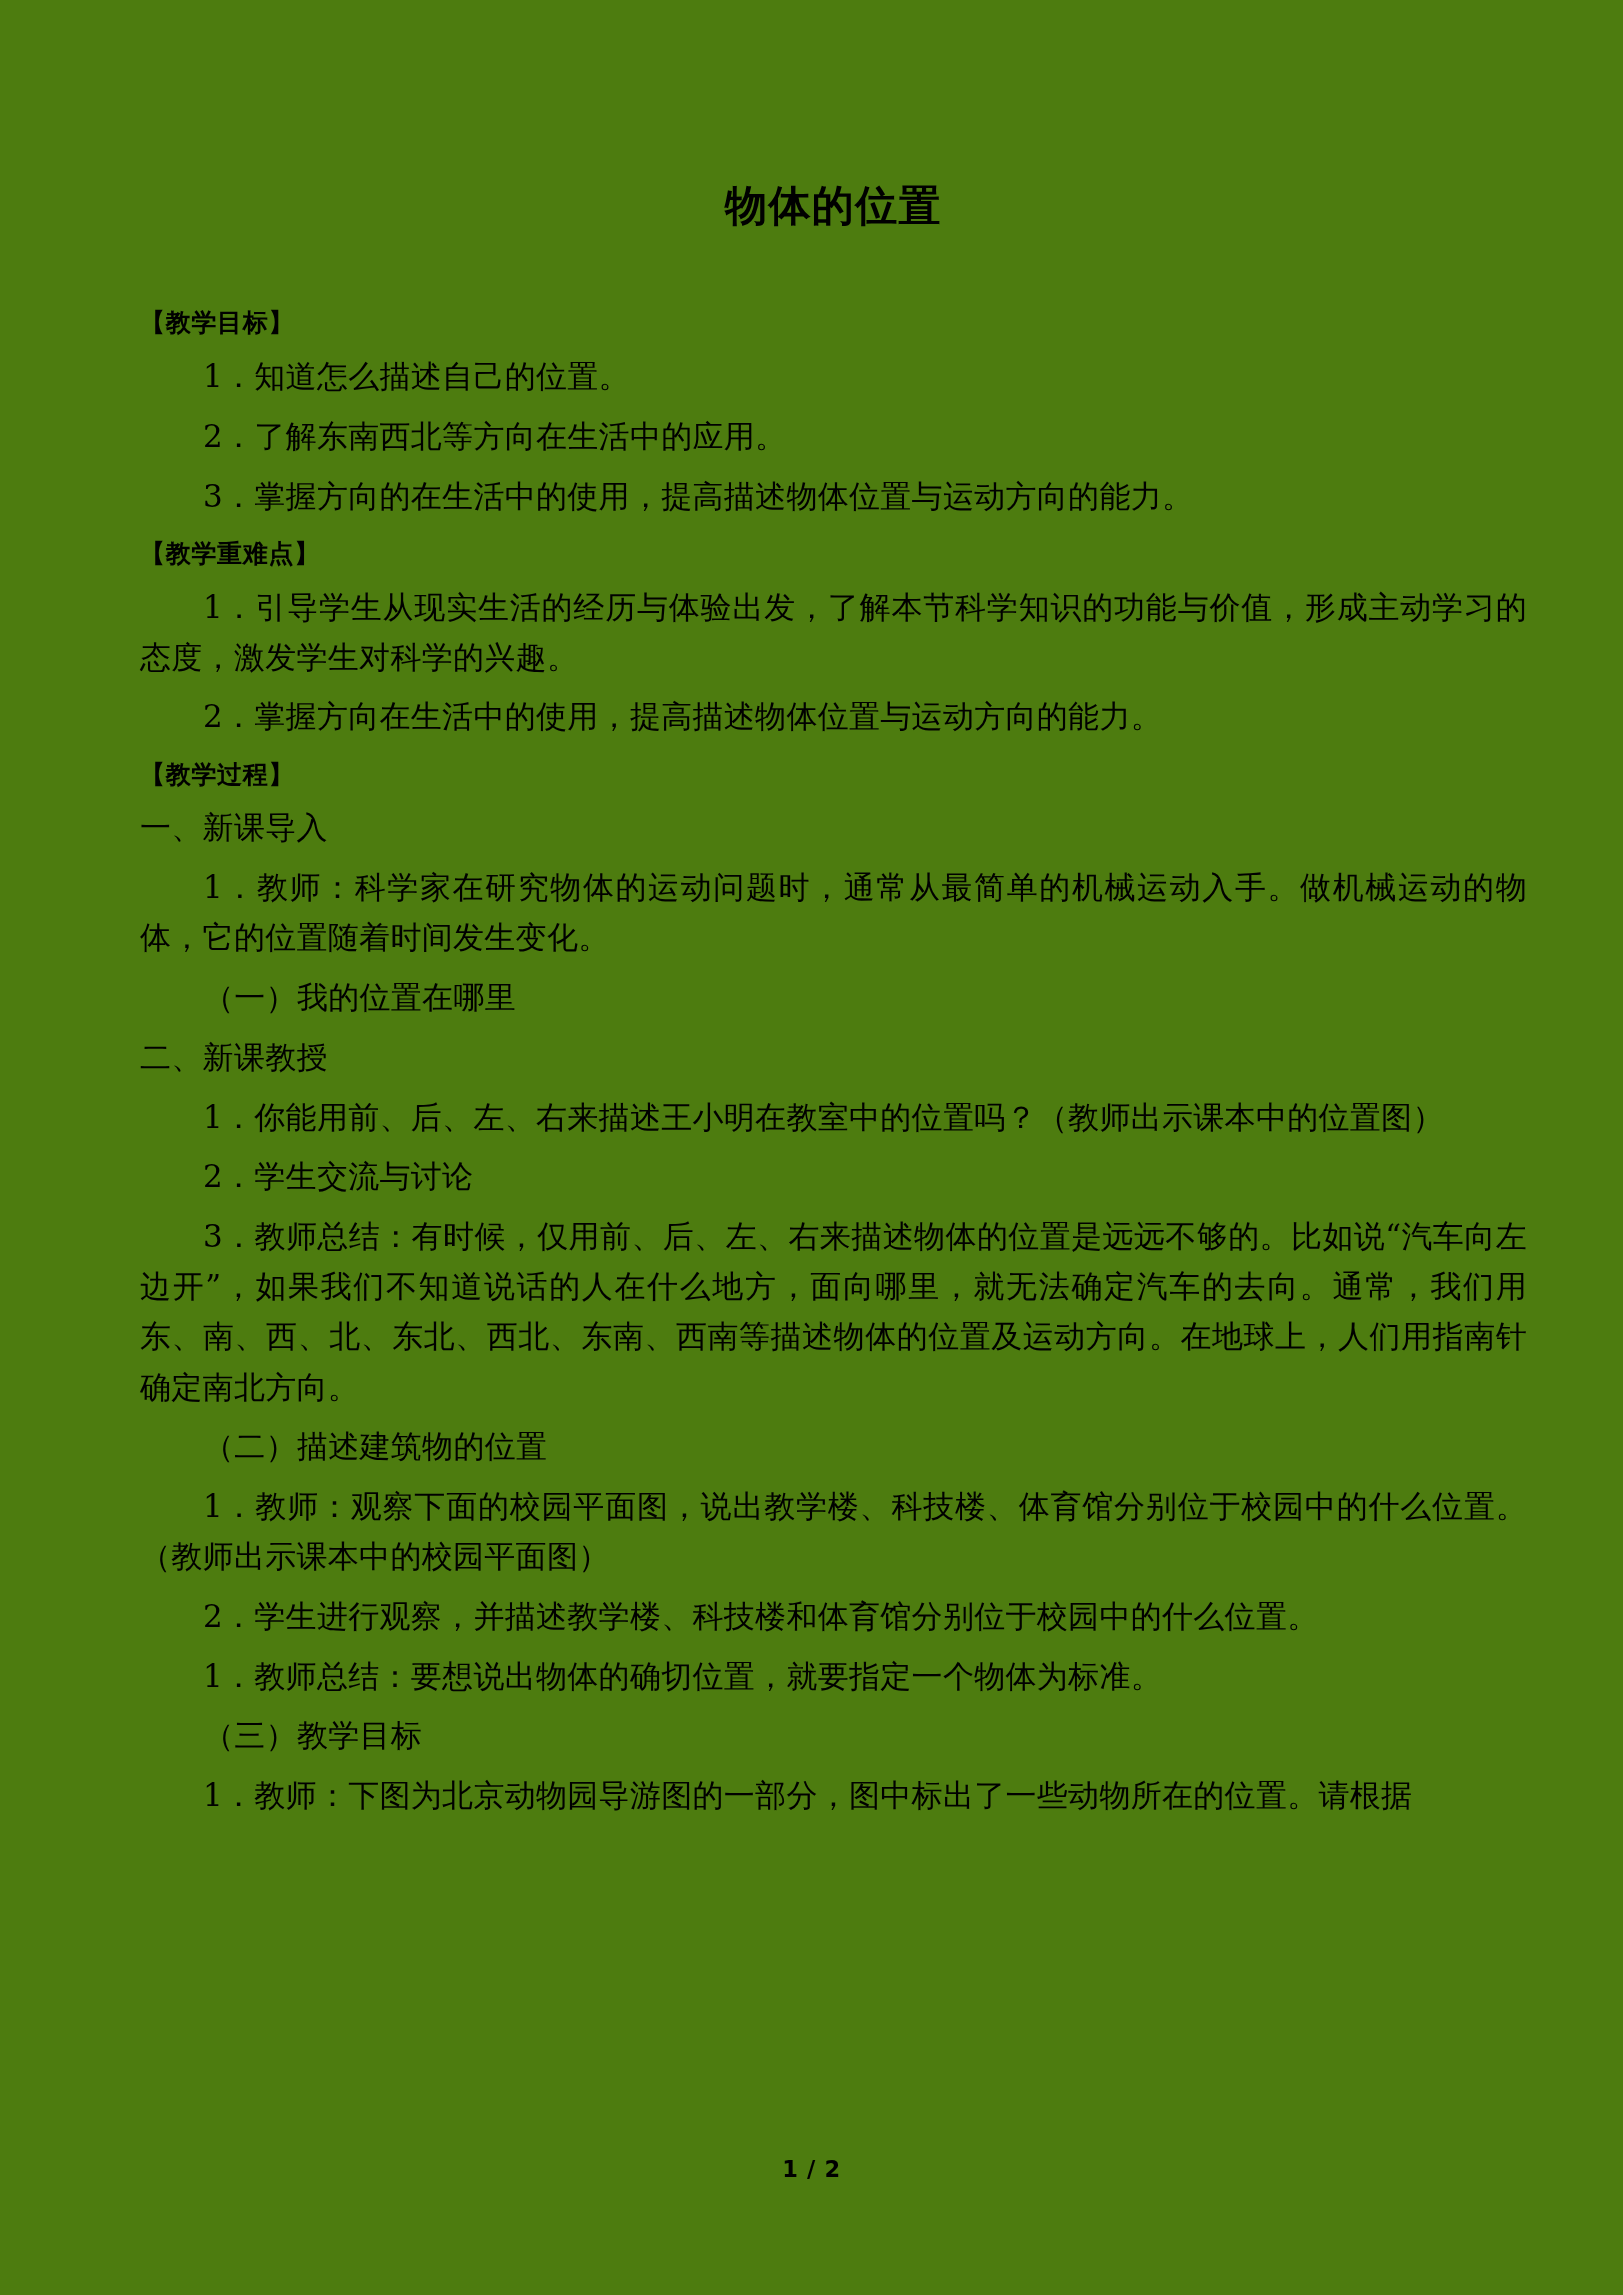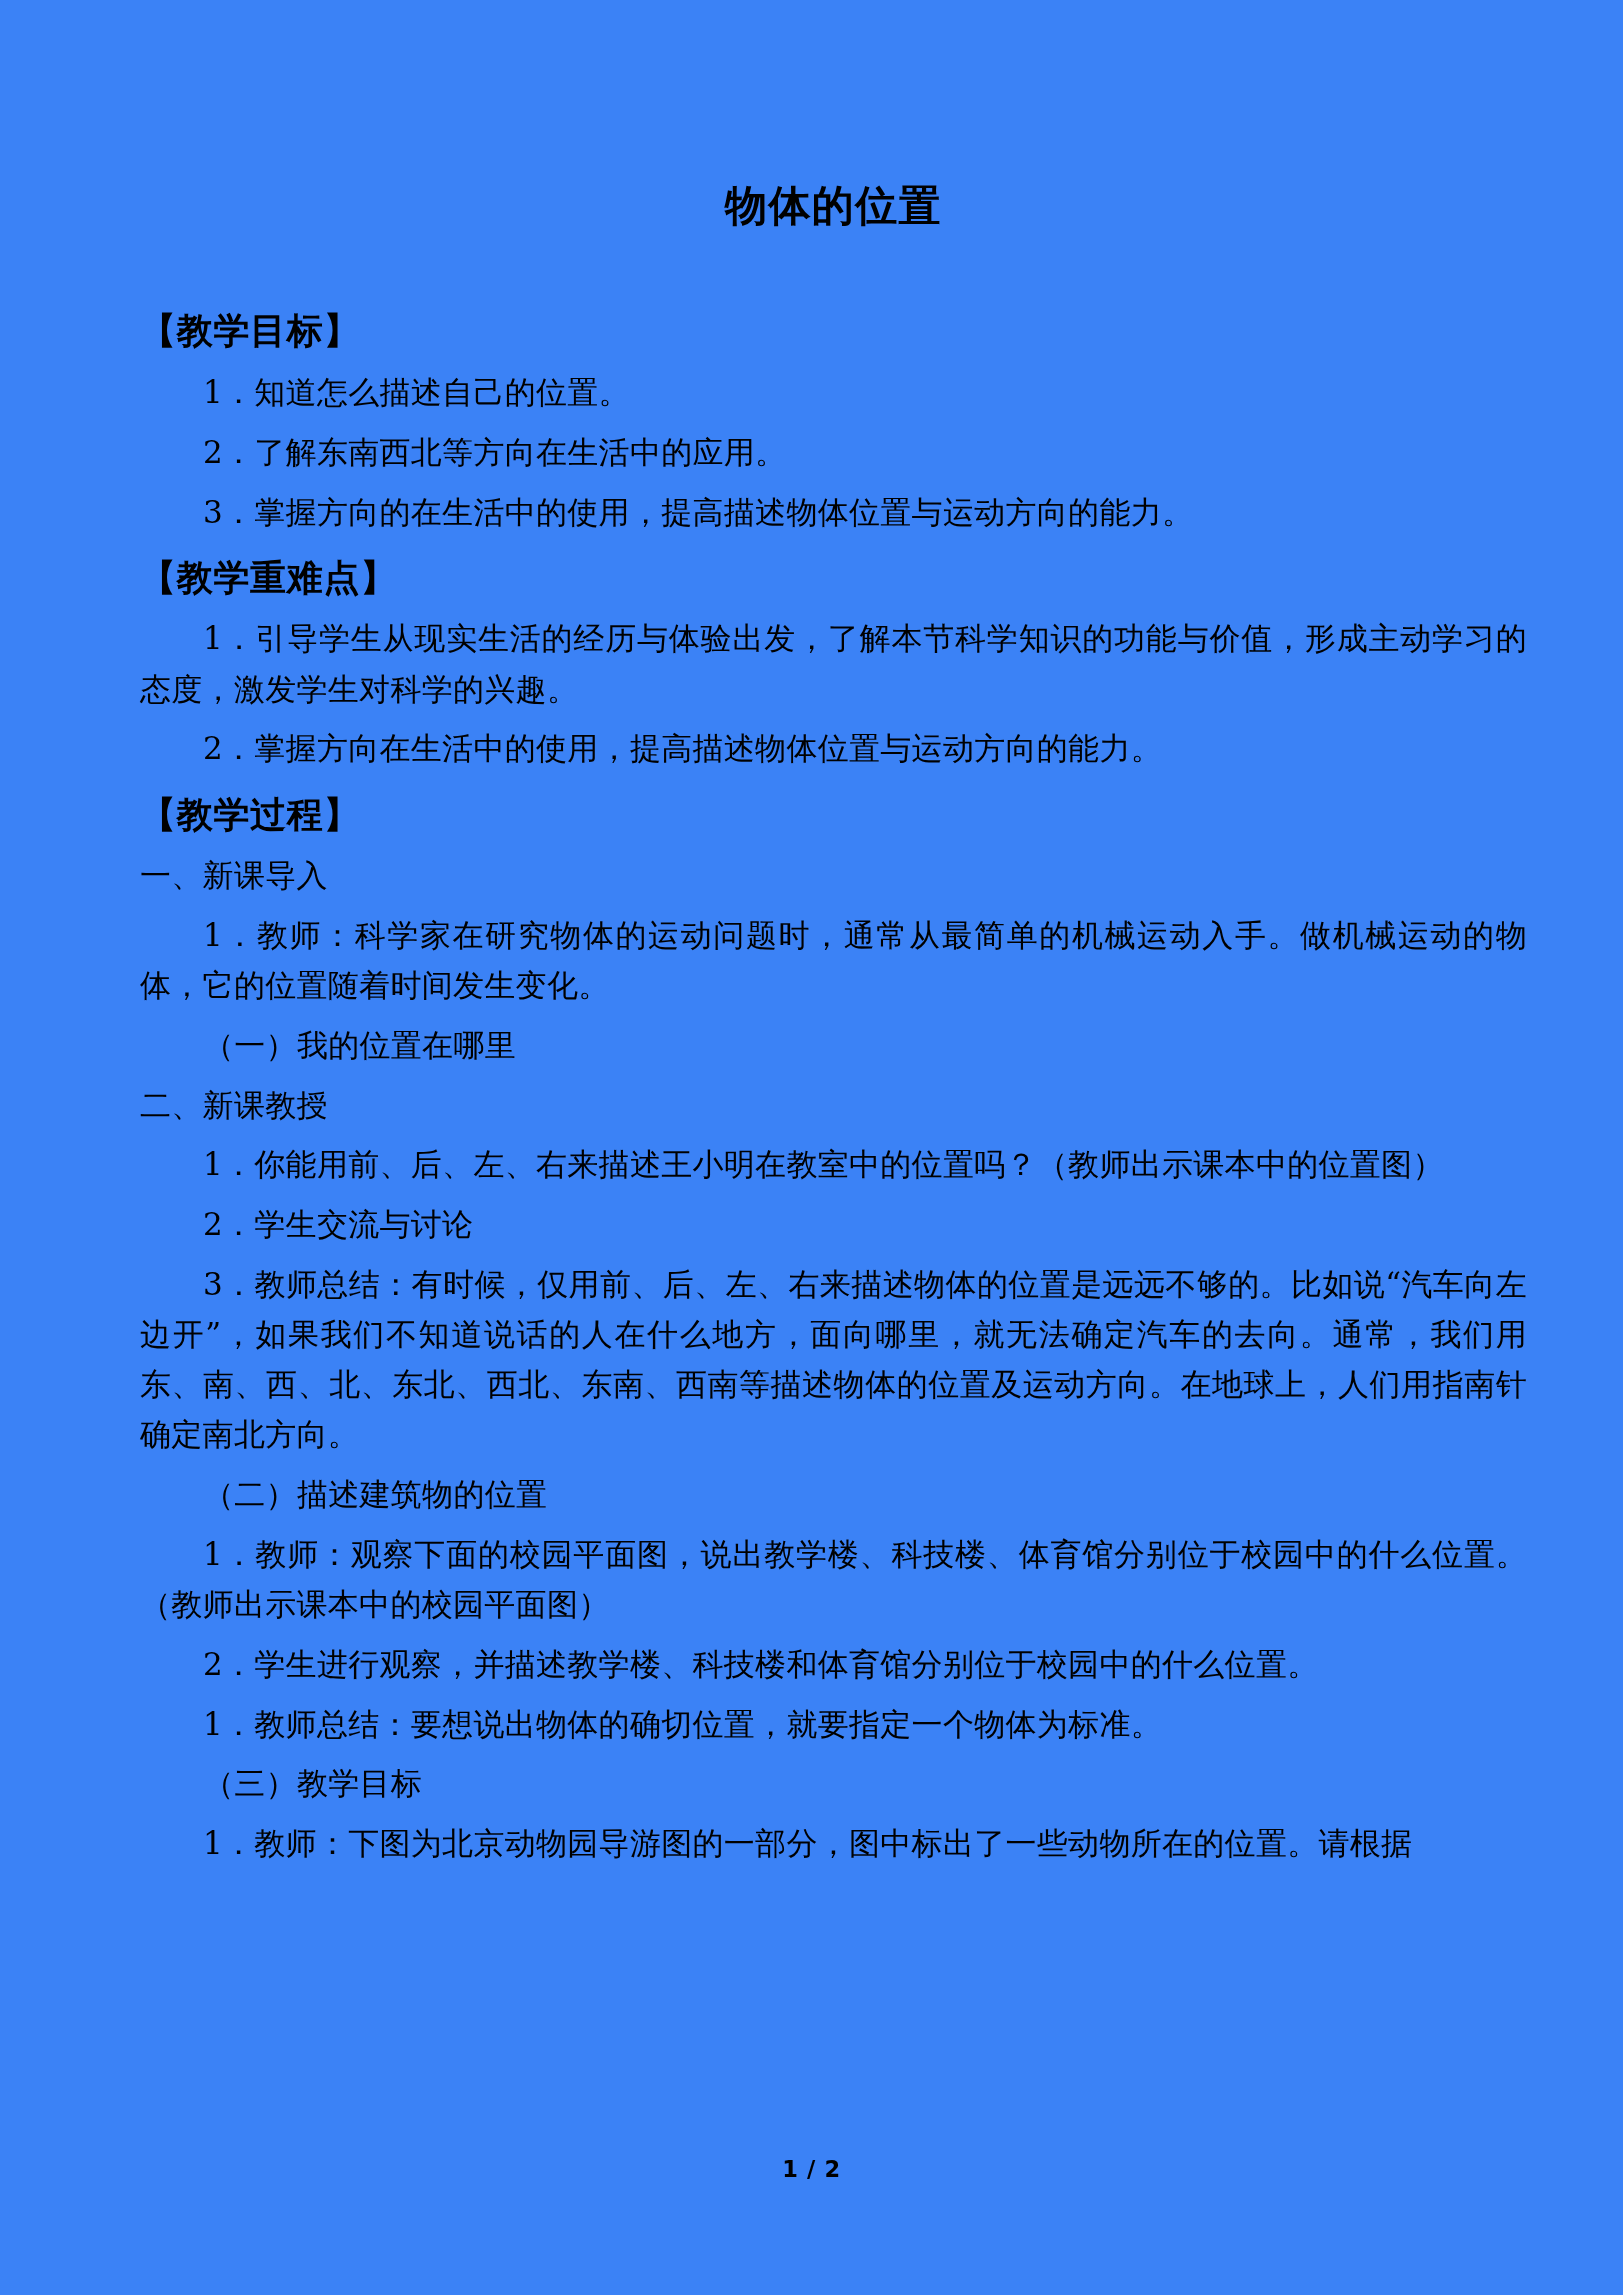--- a/index.html
+++ b/index.html
@@ -9,21 +9,21 @@
   }
   body {
     font-family: "DejaVu Serif", "Liberation Serif", serif;
     color: #000000;
   }
   .page {
     position: relative;
     width: 1623px;
     height: 2295px;
     margin: 0 auto;
-    background: #3b82f6;
+    background: #4d7c0f;
     box-sizing: border-box;
     padding: 0;
     overflow: hidden;
   }
   .content {
     position: absolute;
     left: 140px;
     top: 0;
     width: 1387px;
   }
@@ -31,21 +31,21 @@
     text-align: center;
     font-size: 42px;
     font-weight: bold;
     letter-spacing: 1.4px;
     margin-top: 181px;
     margin-bottom: 0;
     line-height: 1.2;
     font-family: "DejaVu Sans", "Liberation Sans", sans-serif;
   }
   .section-heading {
-    font-size: 36px;
+    font-size: 25px;
     font-weight: bold;
     letter-spacing: 0.7px;
     line-height: 1.45;
     margin: 0;
     font-family: "DejaVu Sans", "Liberation Sans", sans-serif;
   }
   .heading-1 { margin-top: 74px; }
   .heading-2 { margin-top: 15px; }
   .heading-3 { margin-top: 15px; }
 

